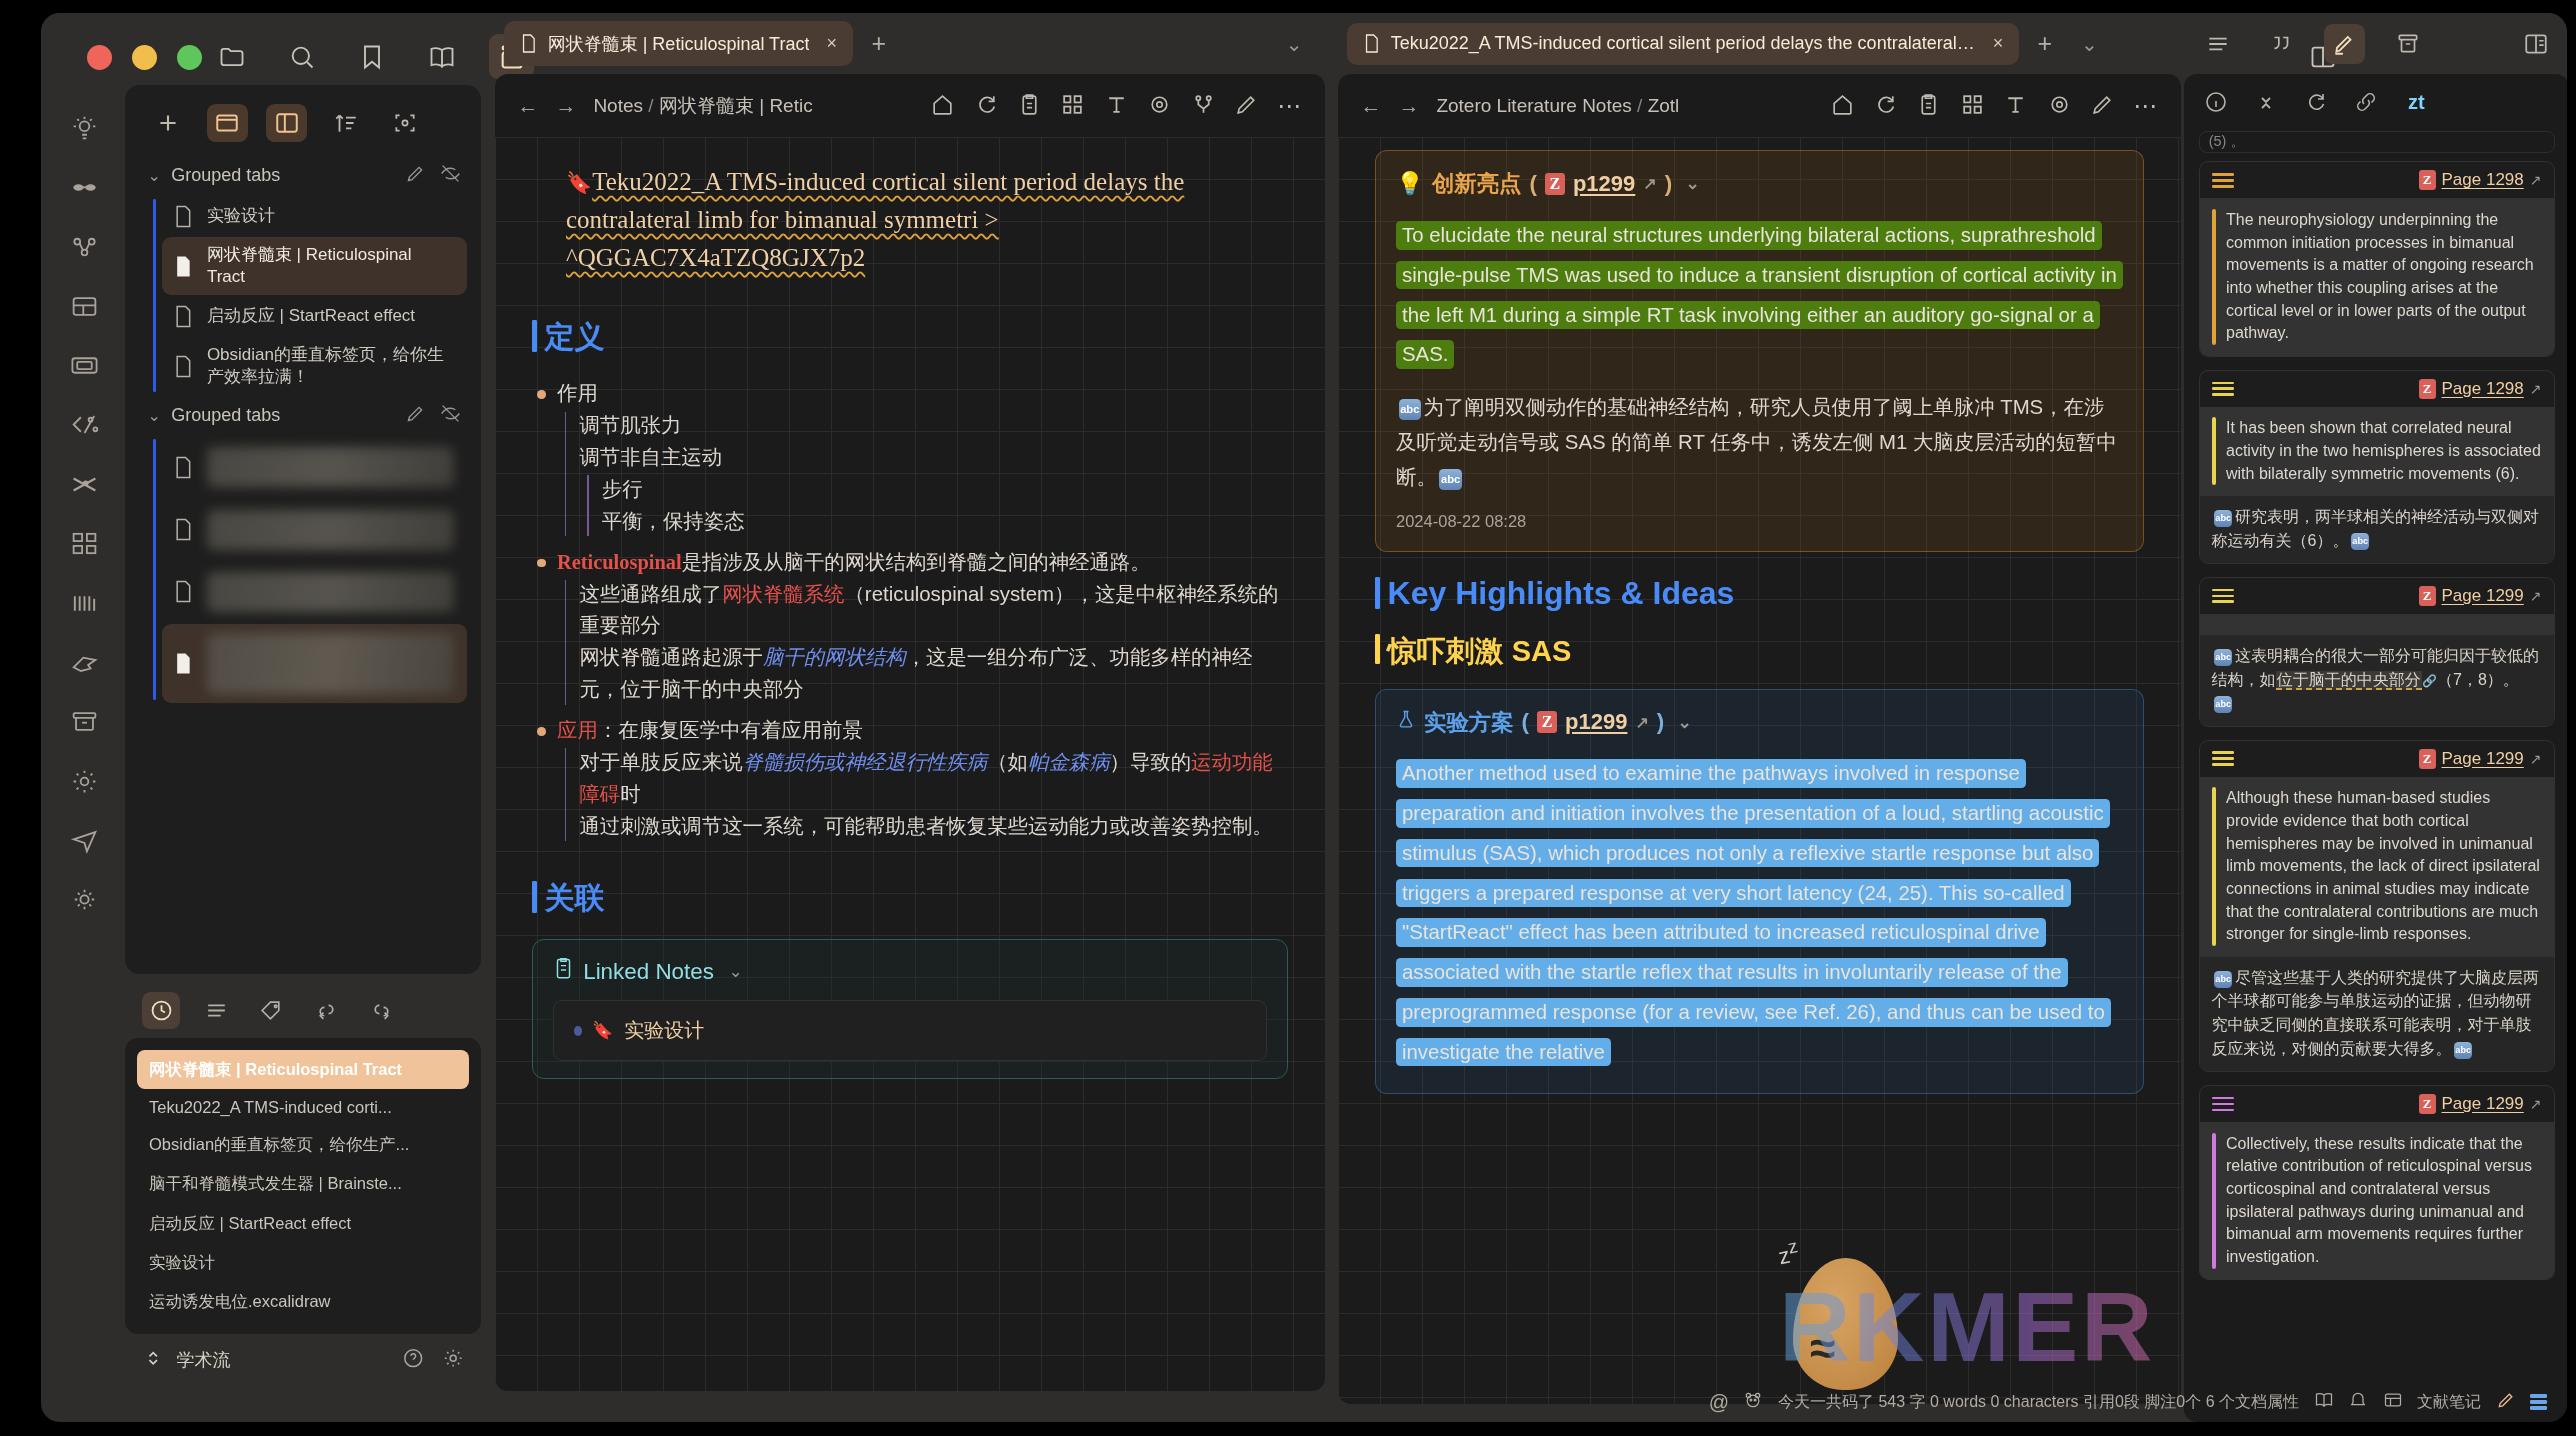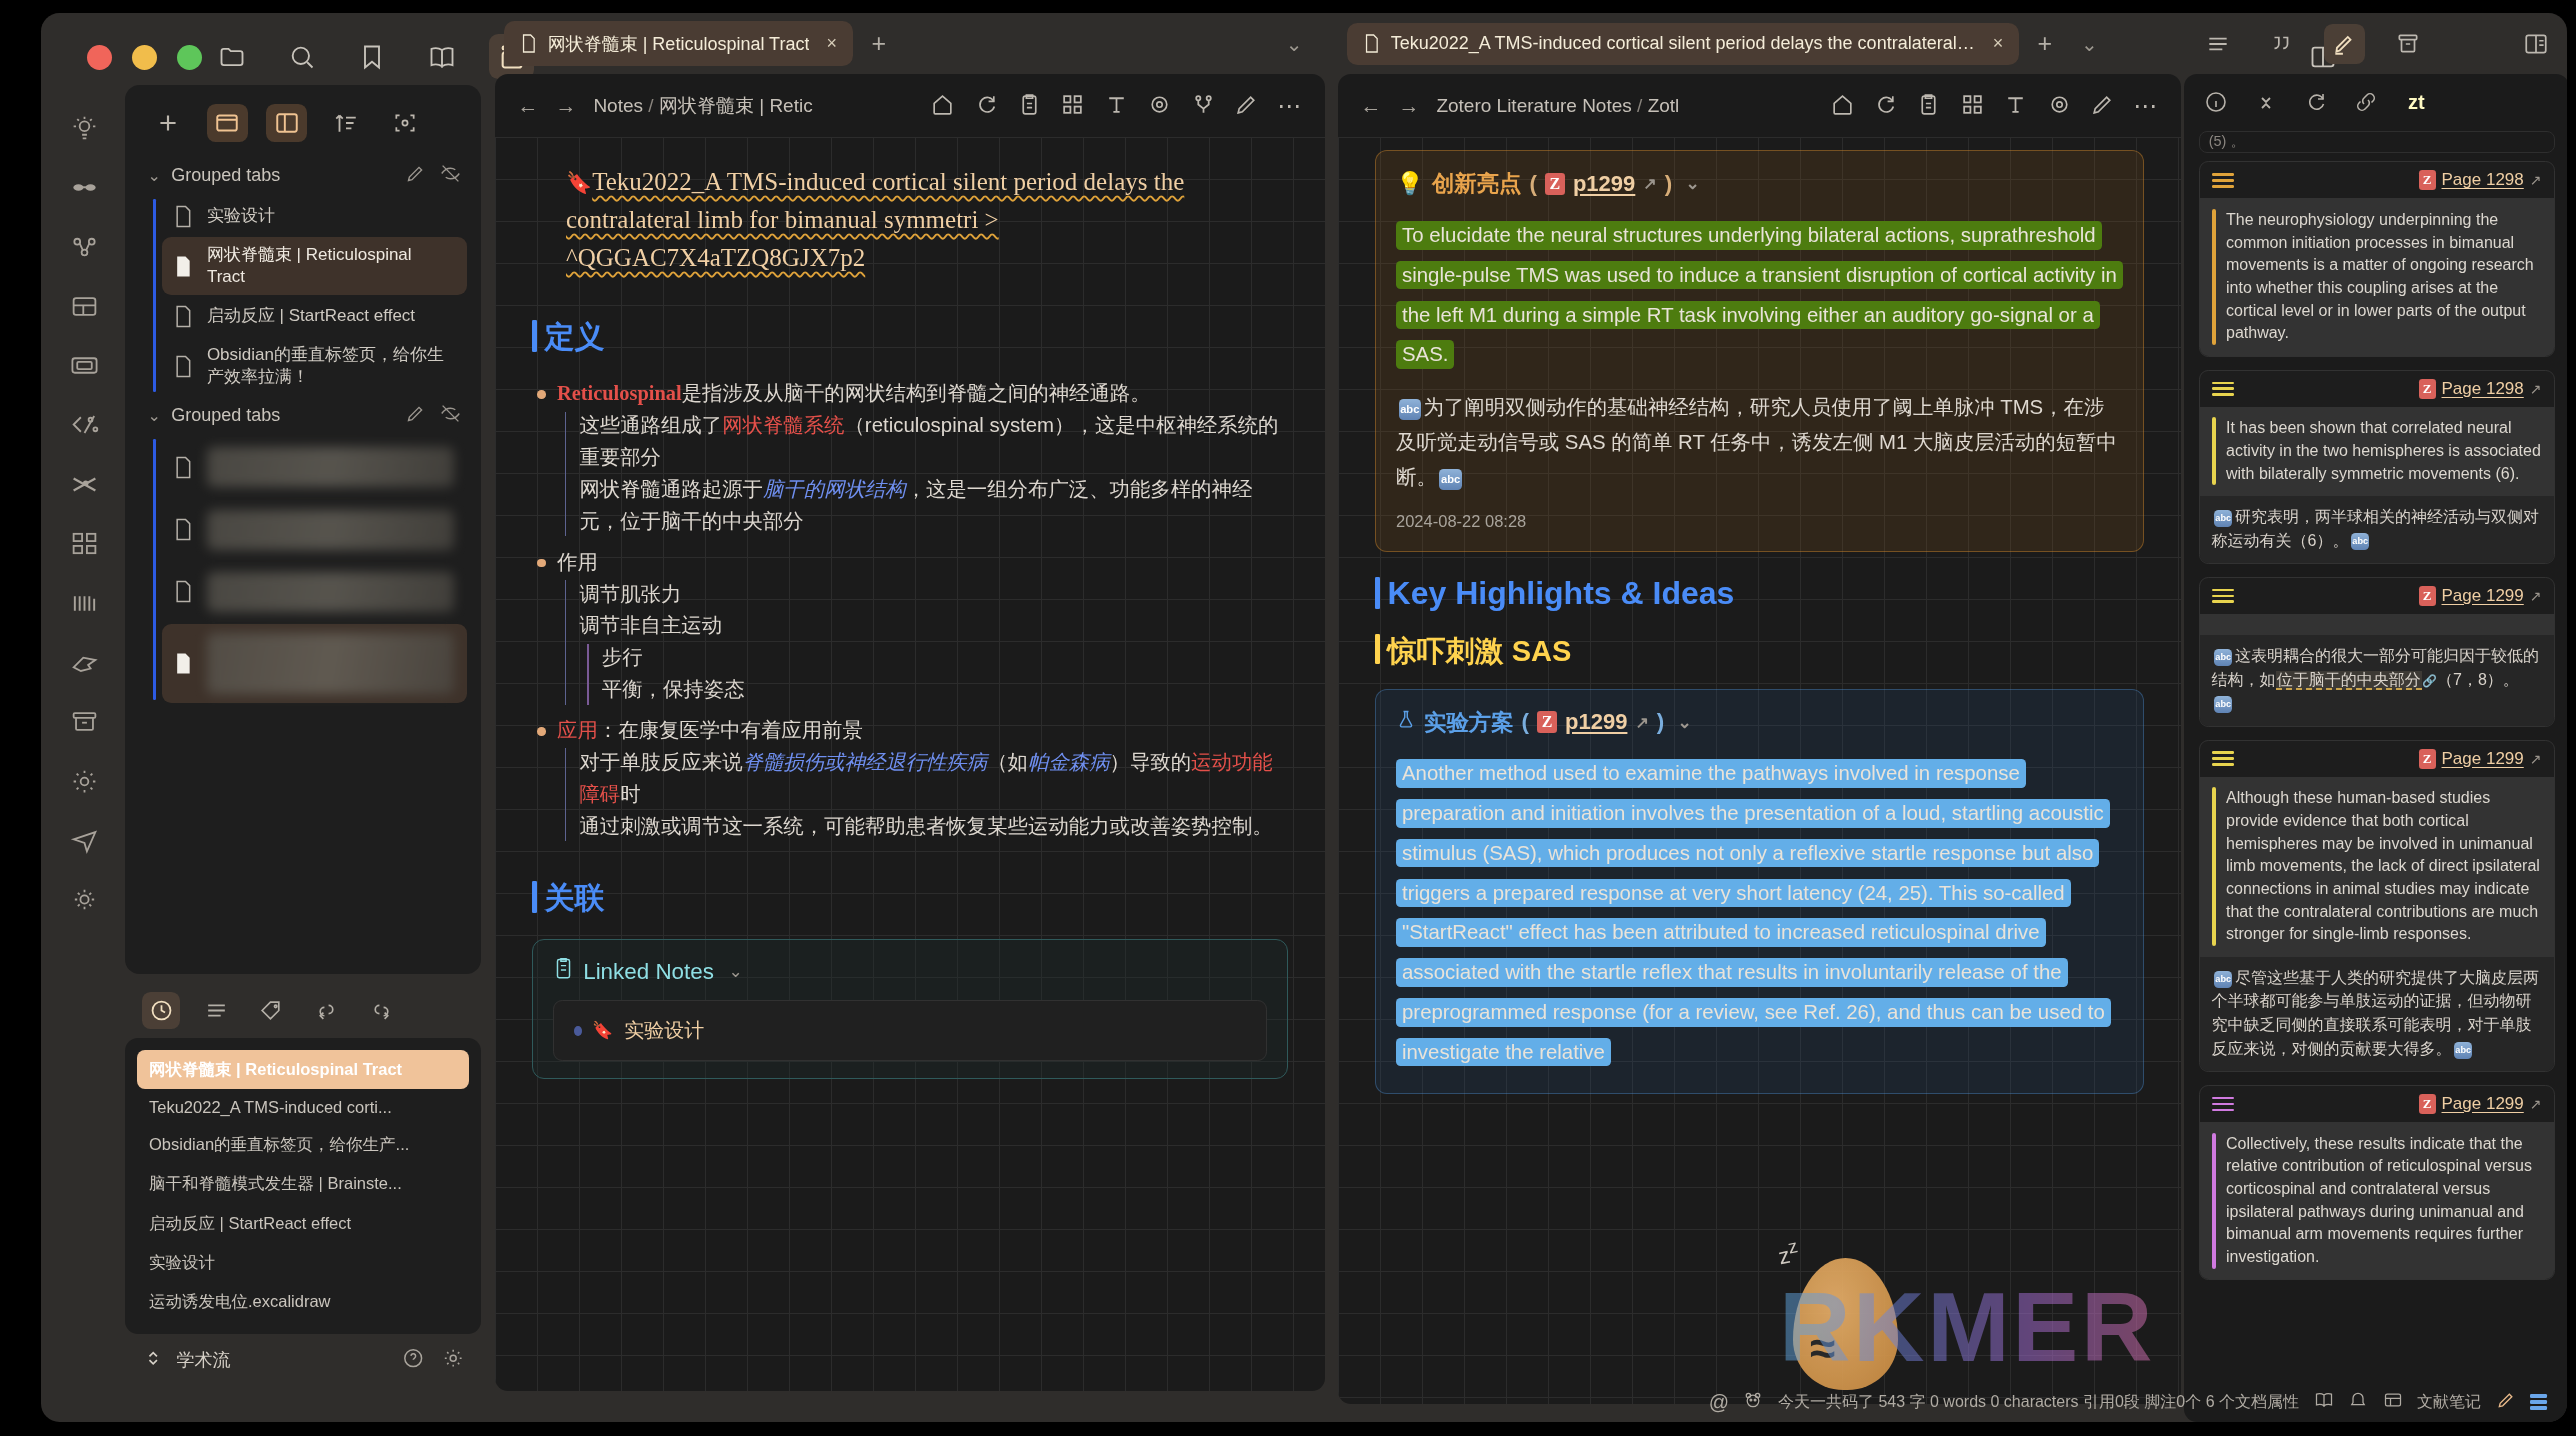--- a/index.html
+++ b/index.html
@@ -163,21 +163,21 @@
   
   .rp-tabbar { display: flex; align-items: center; height: 61px; padding: 0 13px; gap: 22.4px; }
   .rpi { width: 41px; height: 40px; border-radius: 8.6px; display: flex; align-items: center;
          justify-content: center; color: #bdb8b0; }
   .rpi.on { background: #4b3f36; color: #f1dfc0; }
   .rpi svg { width: 26px; height: 26px; }
   .rp-body { background: #1b1b1b; border-radius: 13px; height: calc(100% - 61px); overflow: hidden;
              position: relative; }
   .rp-head { display: flex; align-items: center; gap: 26px; height: 57px; padding: 0 20px; color: #b7b2aa; }
   .rp-head svg { width: 24px; height: 24px; }
-  .rp-head .zt { margin-left: 4px; color: #fef9c3; font-size: 20px; font-weight: 700; }
+  .rp-head .zt { margin-left: 4px; color: #7dd3fc; font-size: 20px; font-weight: 700; }
   .ann-list { padding: 0 14.5px; }
   .ann-clip { height: 22.4px; overflow: hidden; border: 0.7px solid #2e2e2e; border-radius: 8px;
               margin-bottom: 8px; color: #8b8680; font-size: 14.5px; padding-left: 9.2px; }
   .ann-card { border: 0.7px solid #323232; border-radius: 9.2px; margin-bottom: 13px; overflow: hidden;
               background: #1d1d1d; }
   .ann-top { display: flex; align-items: center; padding: 8px 12px; }
   .ann-lines { display: flex; flex-direction: column; gap: 3.3px; }
   .ann-lines i { display: block; width: 22.4px; height: 2.6px; border-radius: 1.3px; }
   .ann-page { margin-left: auto; display: flex; align-items: center; gap: 6px; }
   .ann-page .pl { color: #f0cfa4; font-size: 17px; text-decoration: underline; text-underline-offset: 2.6px; }
@@ -603,40 +603,40 @@
         <div class="link-wrap">
           <span style="font-size:21px">🔖</span><a class="zlink wavy" href="#">Teku2022_A TMS-induced cortical silent period delays the contralateral limb for bimanual symmetri &gt; ^QGGAC7X4aTZQ8GJX7p2</a>
         </div>
 
         <div class="h1b" style="margin-top:40px">
             <span>定义</span>
           </div>
 
         <ul class="bl">
           <li>
-            <span class="t-red t-serif">Reticulospinal</span><span>是指涉及从脑干的网状结构到脊髓之间的神经通路。</span>
-            <ul>
-              <li>
-                <span>这些通路组成了</span><span class="t-red-s">网状脊髓系统</span><span>（reticulospinal system），这是中枢神经系统的重要部分</span>
-              </li>
-              <li>
-                <span>网状脊髓通路起源于</span><span class="t-blue-i">脑干的网状结构</span><span>，这是一组分布广泛、功能多样的神经元，位于脑干的中央部分</span>
-              </li>
-            </ul>
-          </li>
-          <li>
             <span>作用</span>
             <ul>
               <li>调节肌张力</li>
               <li>
                 <span>调节非自主运动</span>
                 <ul>
                   <li>步行</li>
                   <li>平衡，保持姿态</li>
                 </ul>
+              </li>
+            </ul>
+          </li>
+          <li>
+            <span class="t-red t-serif">Reticulospinal</span><span>是指涉及从脑干的网状结构到脊髓之间的神经通路。</span>
+            <ul>
+              <li>
+                <span>这些通路组成了</span><span class="t-red-s">网状脊髓系统</span><span>（reticulospinal system），这是中枢神经系统的重要部分</span>
+              </li>
+              <li>
+                <span>网状脊髓通路起源于</span><span class="t-blue-i">脑干的网状结构</span><span>，这是一组分布广泛、功能多样的神经元，位于脑干的中央部分</span>
               </li>
             </ul>
           </li>
           <li>
             <span class="t-red-s">应用</span><span>：在康复医学中有着应用前景</span>
             <ul>
               <li>
                 <span>对于单肢反应来说</span><span class="t-blue-i">脊髓损伤或神经退行性疾病</span><span>（如</span><span class="t-blue-i">帕金森病</span><span>）导致的</span><span class="t-red-s">运动功能障碍</span><span>时</span>
               </li>
               <li>通过刺激或调节这一系统，可能帮助患者恢复某些运动能力或改善姿势控制。</li>

